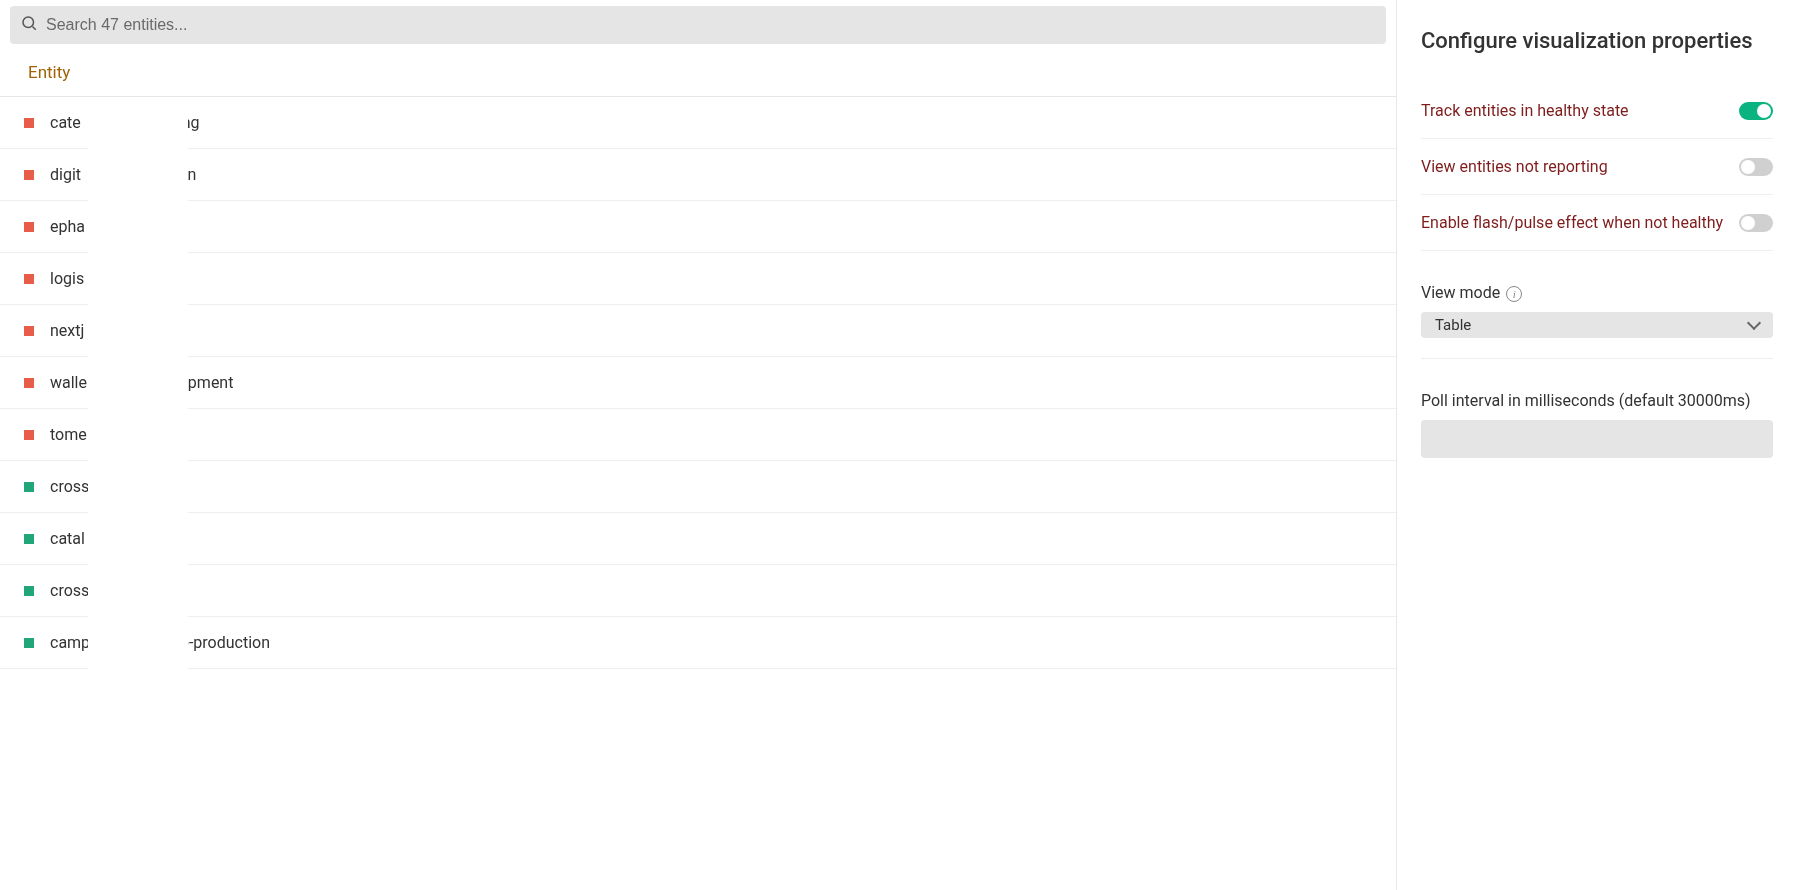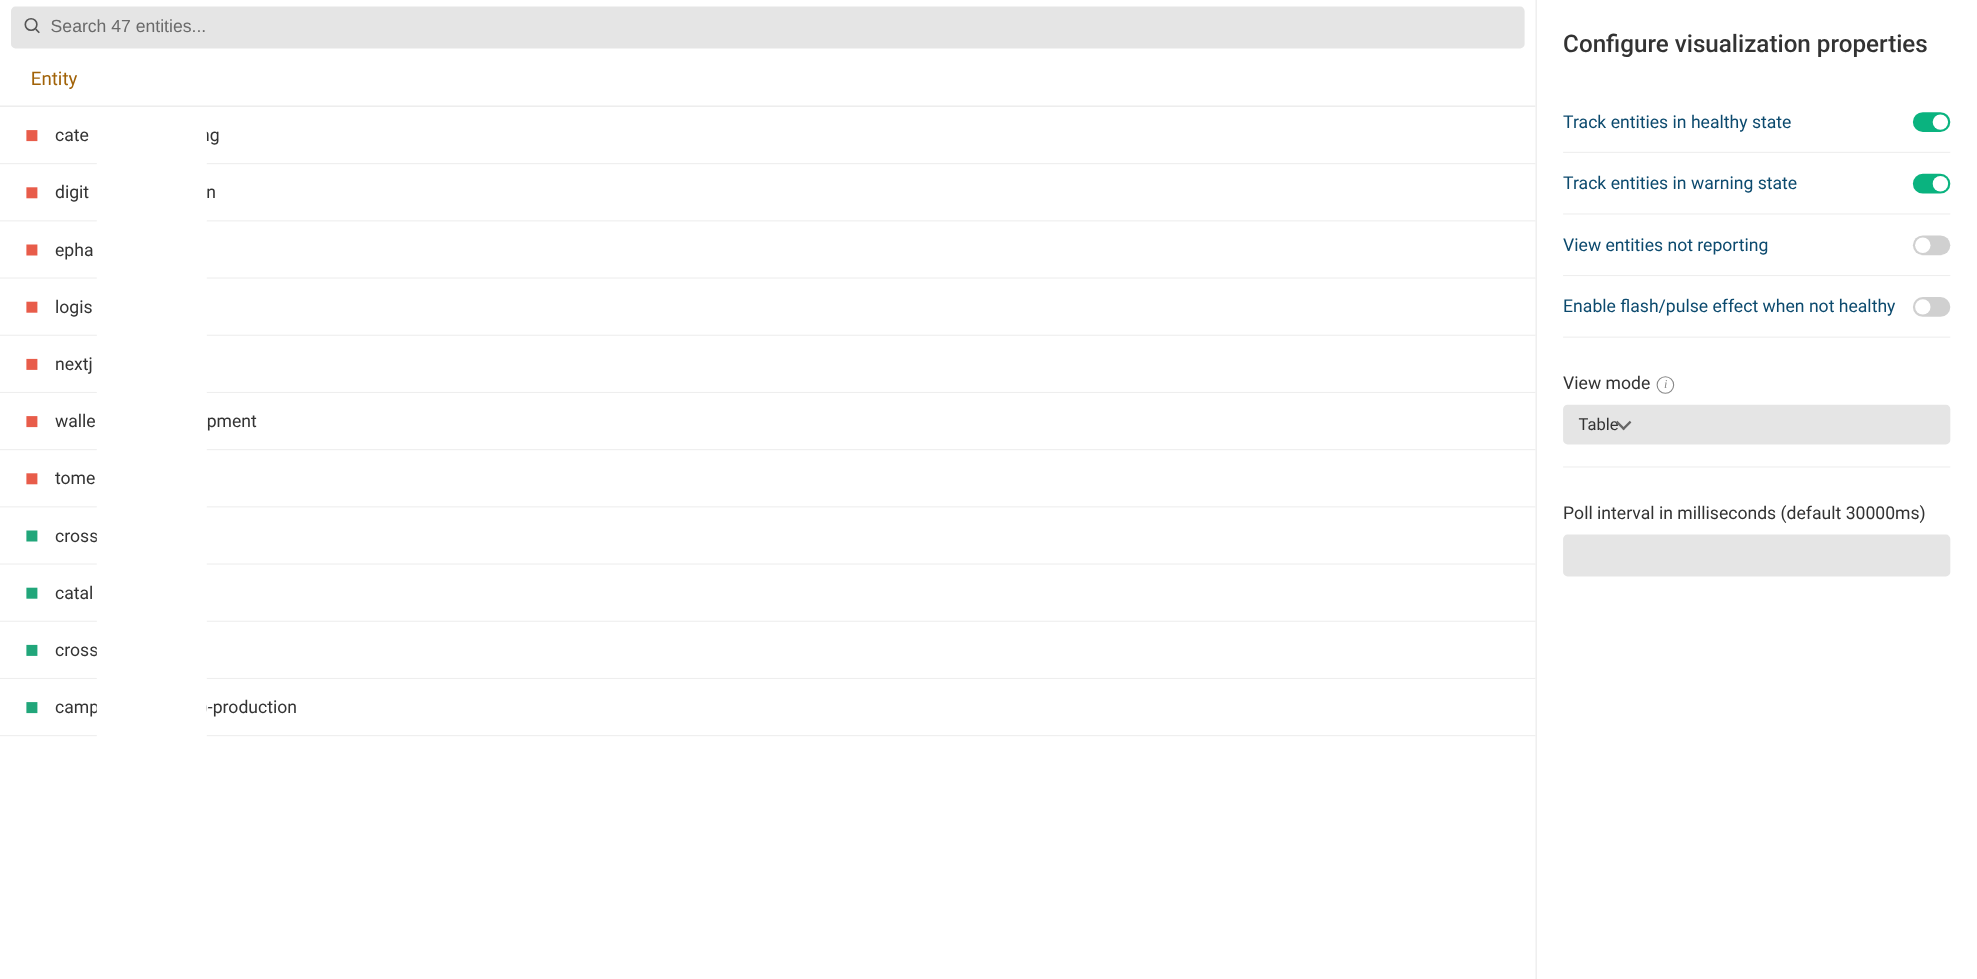--- a/index.html
+++ b/index.html
@@ -93,21 +93,21 @@
     font-weight: 500;
     margin-bottom: 30px;
   }
   .toggle-row {
     display: flex;
     align-items: center;
     justify-content: space-between;
     padding: 18px 0;
     border-bottom: 1px solid #eee;
     font-size: 16px;
-    color: #0c4a6e;
+    color: #7f1d1d;
   }
   .toggle {
     width: 34px; height: 18px; border-radius: 10px;
     position: relative; flex-shrink: 0;
     cursor: pointer;
   }
   .toggle::after {
     content: ""; position: absolute; top: 2px; width: 14px; height: 14px;
     border-radius: 50%; background: #fff;
   }
@@ -125,22 +125,22 @@
     display: flex; align-items: flex-end; gap: 6px;
     margin-bottom: 10px;
     margin-top: 14px;
   }
   .info-icon {
     width: 16px; height: 16px; border: 1.5px solid #888; border-radius: 50%;
     display: inline-flex; align-items: center; justify-content: center;
     font-size: 11px; color: #888; font-style: italic; font-family: serif;
   }
   .select-box {
-    background: #e5e5e5; border-radius: 4px; height: 36px;
-    display: flex; align-items: center; justify-content: flex-start;
+    background: #e5e5e5; border-radius: 4px; height: 26px;
+    display: flex; align-items: center; justify-content: space-between;
     padding: 0 14px; font-size: 15px; color: #333; cursor: pointer;
     margin-bottom: 12px;
   }
   .chevron {
     width: 10px; height: 10px; border-right: 2px solid #666; border-bottom: 2px solid #666;
     transform: rotate(45deg); margin-top: -4px;
   }
   .text-input {
     background: #e5e5e5; border: none; border-radius: 4px; height: 38px;
     width: 100%; padding: 0 14px; font-size: 15px; outline: none;
@@ -219,24 +219,20 @@
 
 <div class="right-panel">
   <div class="panel-title">Configure visualization properties</div>
 
   <div id="toggle-rows">
       <div class="toggle-row">
         <span>Track entities in healthy state</span>
         <span class="toggle on"></span>
       </div>
       <div class="toggle-row">
-        <span>Track entities in warning state</span>
-        <span class="toggle on"></span>
-      </div>
-      <div class="toggle-row">
         <span>View entities not reporting</span>
         <span class="toggle off"></span>
       </div>
       <div class="toggle-row">
         <span>Enable flash/pulse effect when not healthy</span>
         <span class="toggle off"></span>
       </div>
     </div>
 
   <div class="field-group">

